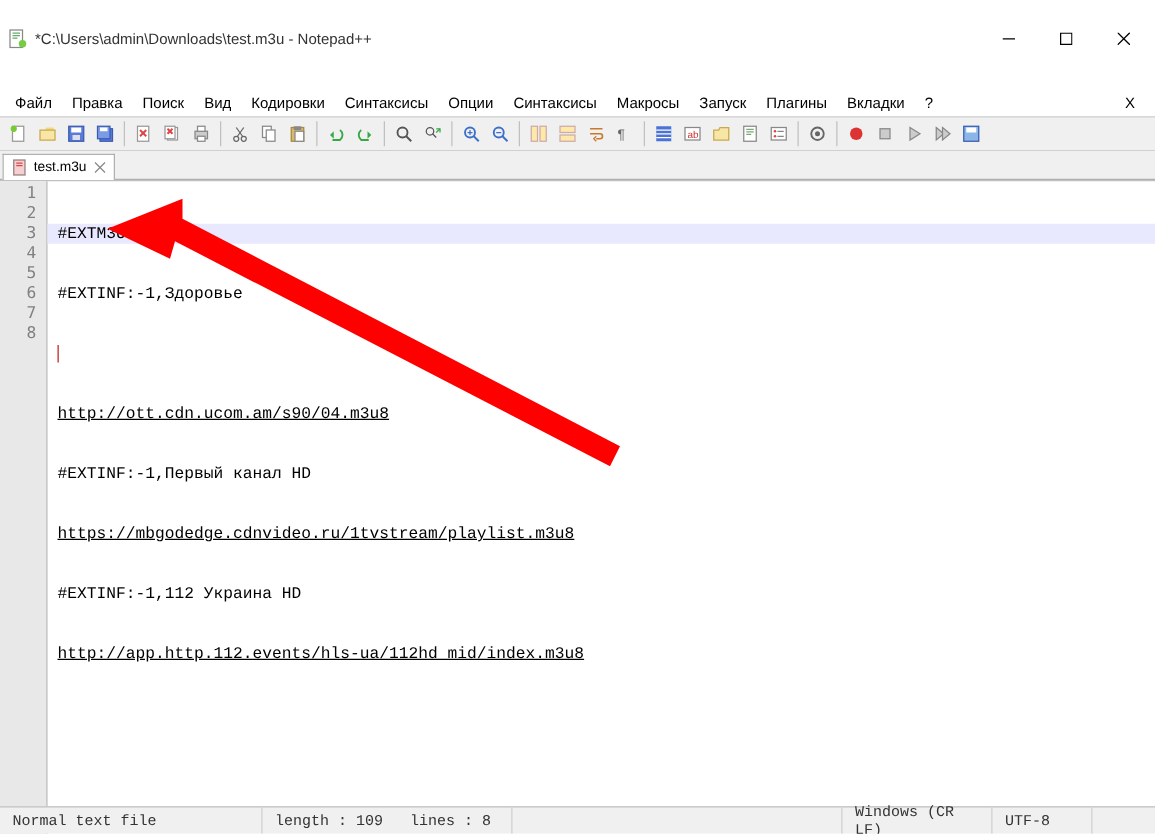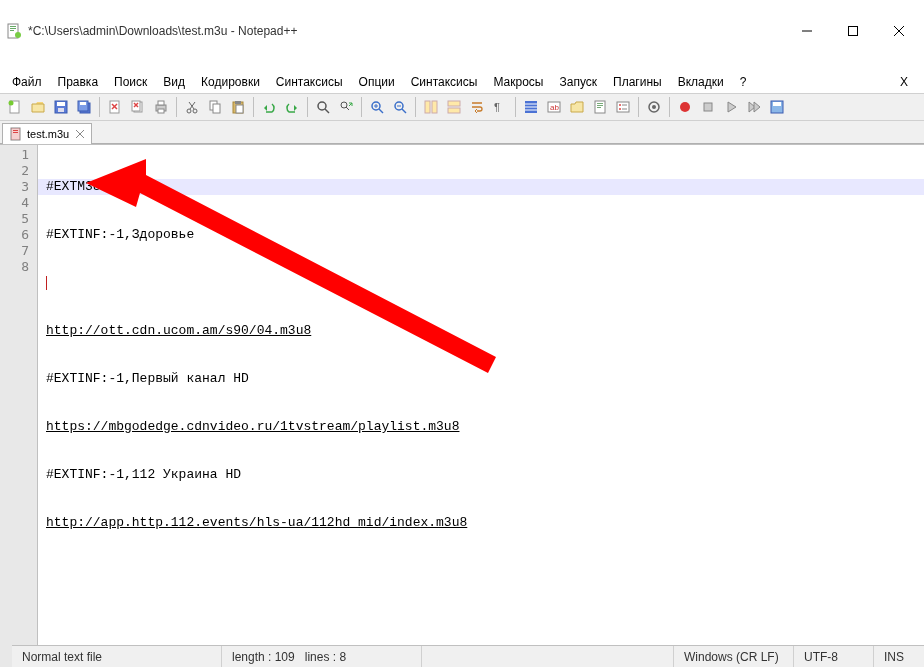--- a/index.html
+++ b/index.html
@@ -29,21 +29,21 @@
 .gutter { width: 38px; background: #e8e8e8; border-right: 1px solid #c0c0c0; text-align: right; padding: 2px 8px 0 0; color: #808080; font-family: Consolas, monospace; font-size: 13px; line-height: 16px; }
 .codewrap { flex: 1; position: relative; }
 .code { padding: 2px 0 0 8px; font-family: Consolas, "Courier New", monospace; font-size: 13px; line-height: 16px; color: #000; white-space: pre; position: relative; }
 .hl-line { position: absolute; left: 0; right: 0; height: 16px; background: #e8e8ff; }
 .codeline { position: relative; height: 16px; }
 .codeline a { color: #000; text-decoration: underline; }
 .caret { display:inline-block; width:1px; height:14px; background:#c02020; vertical-align: text-bottom; }
 
 .arrow-overlay { position: absolute; left: 38px; top: 0; pointer-events: none; }
 
-.statusbar { position: absolute; bottom: 0; left: 12px; right: 0; height: 22px; background: #f0f0f0; border-top: 1px solid #c0c0c0; display: flex; align-items: flex-end; font-size: 12px; color: #333; }
+.statusbar { position: absolute; bottom: 0; left: 0; right: 0; height: 22px; background: #f0f0f0; border-top: 1px solid #c0c0c0; display: flex; align-items: flex-start; font-size: 12px; color: #333; font-family: Liberation Mono, monospace; }
 .statusbar .cell { padding: 0 10px; border-right: 1px solid #d0d0d0; height: 100%; display: flex; align-items: center; }
 .statusbar .cell:last-child { border-right: none; margin-top: 36px; }
 .spacer { flex: 1; }
 
 .editor-border { border-top: 1px solid #c0c0c0; }
 .bottom-gap { height: 10px; background: #f0f0f0; border-top: 1px solid #c0c0c0; }
 </style>
 </head>
 <body>
 

